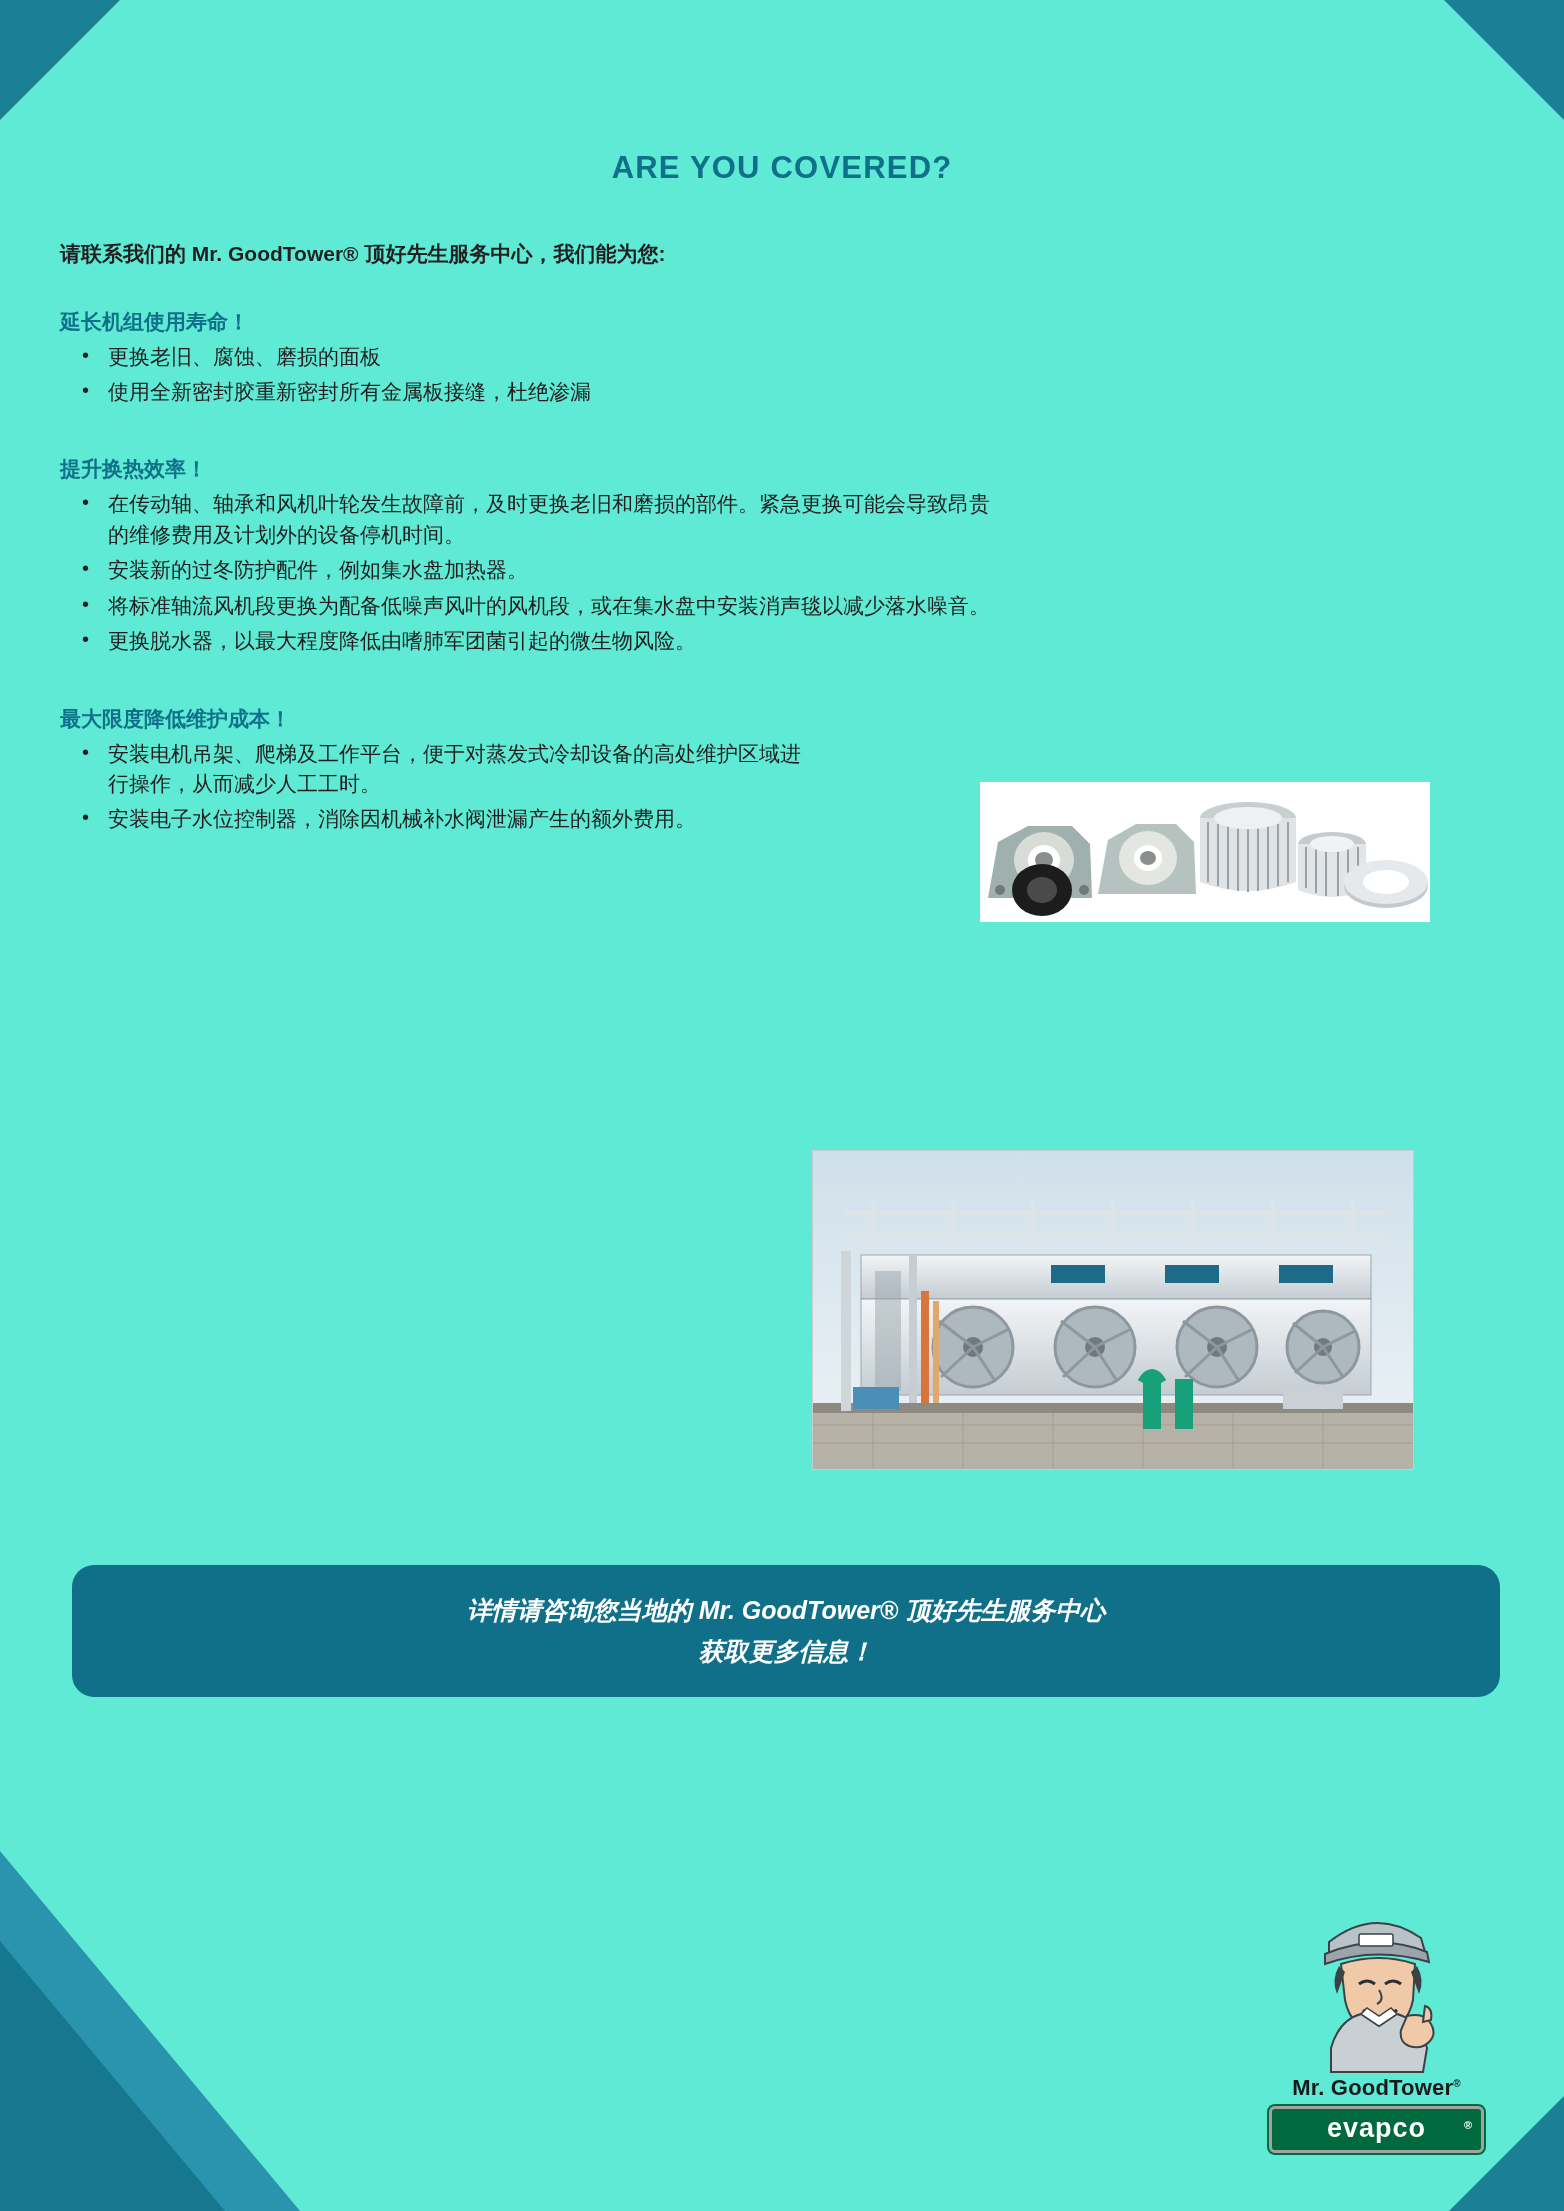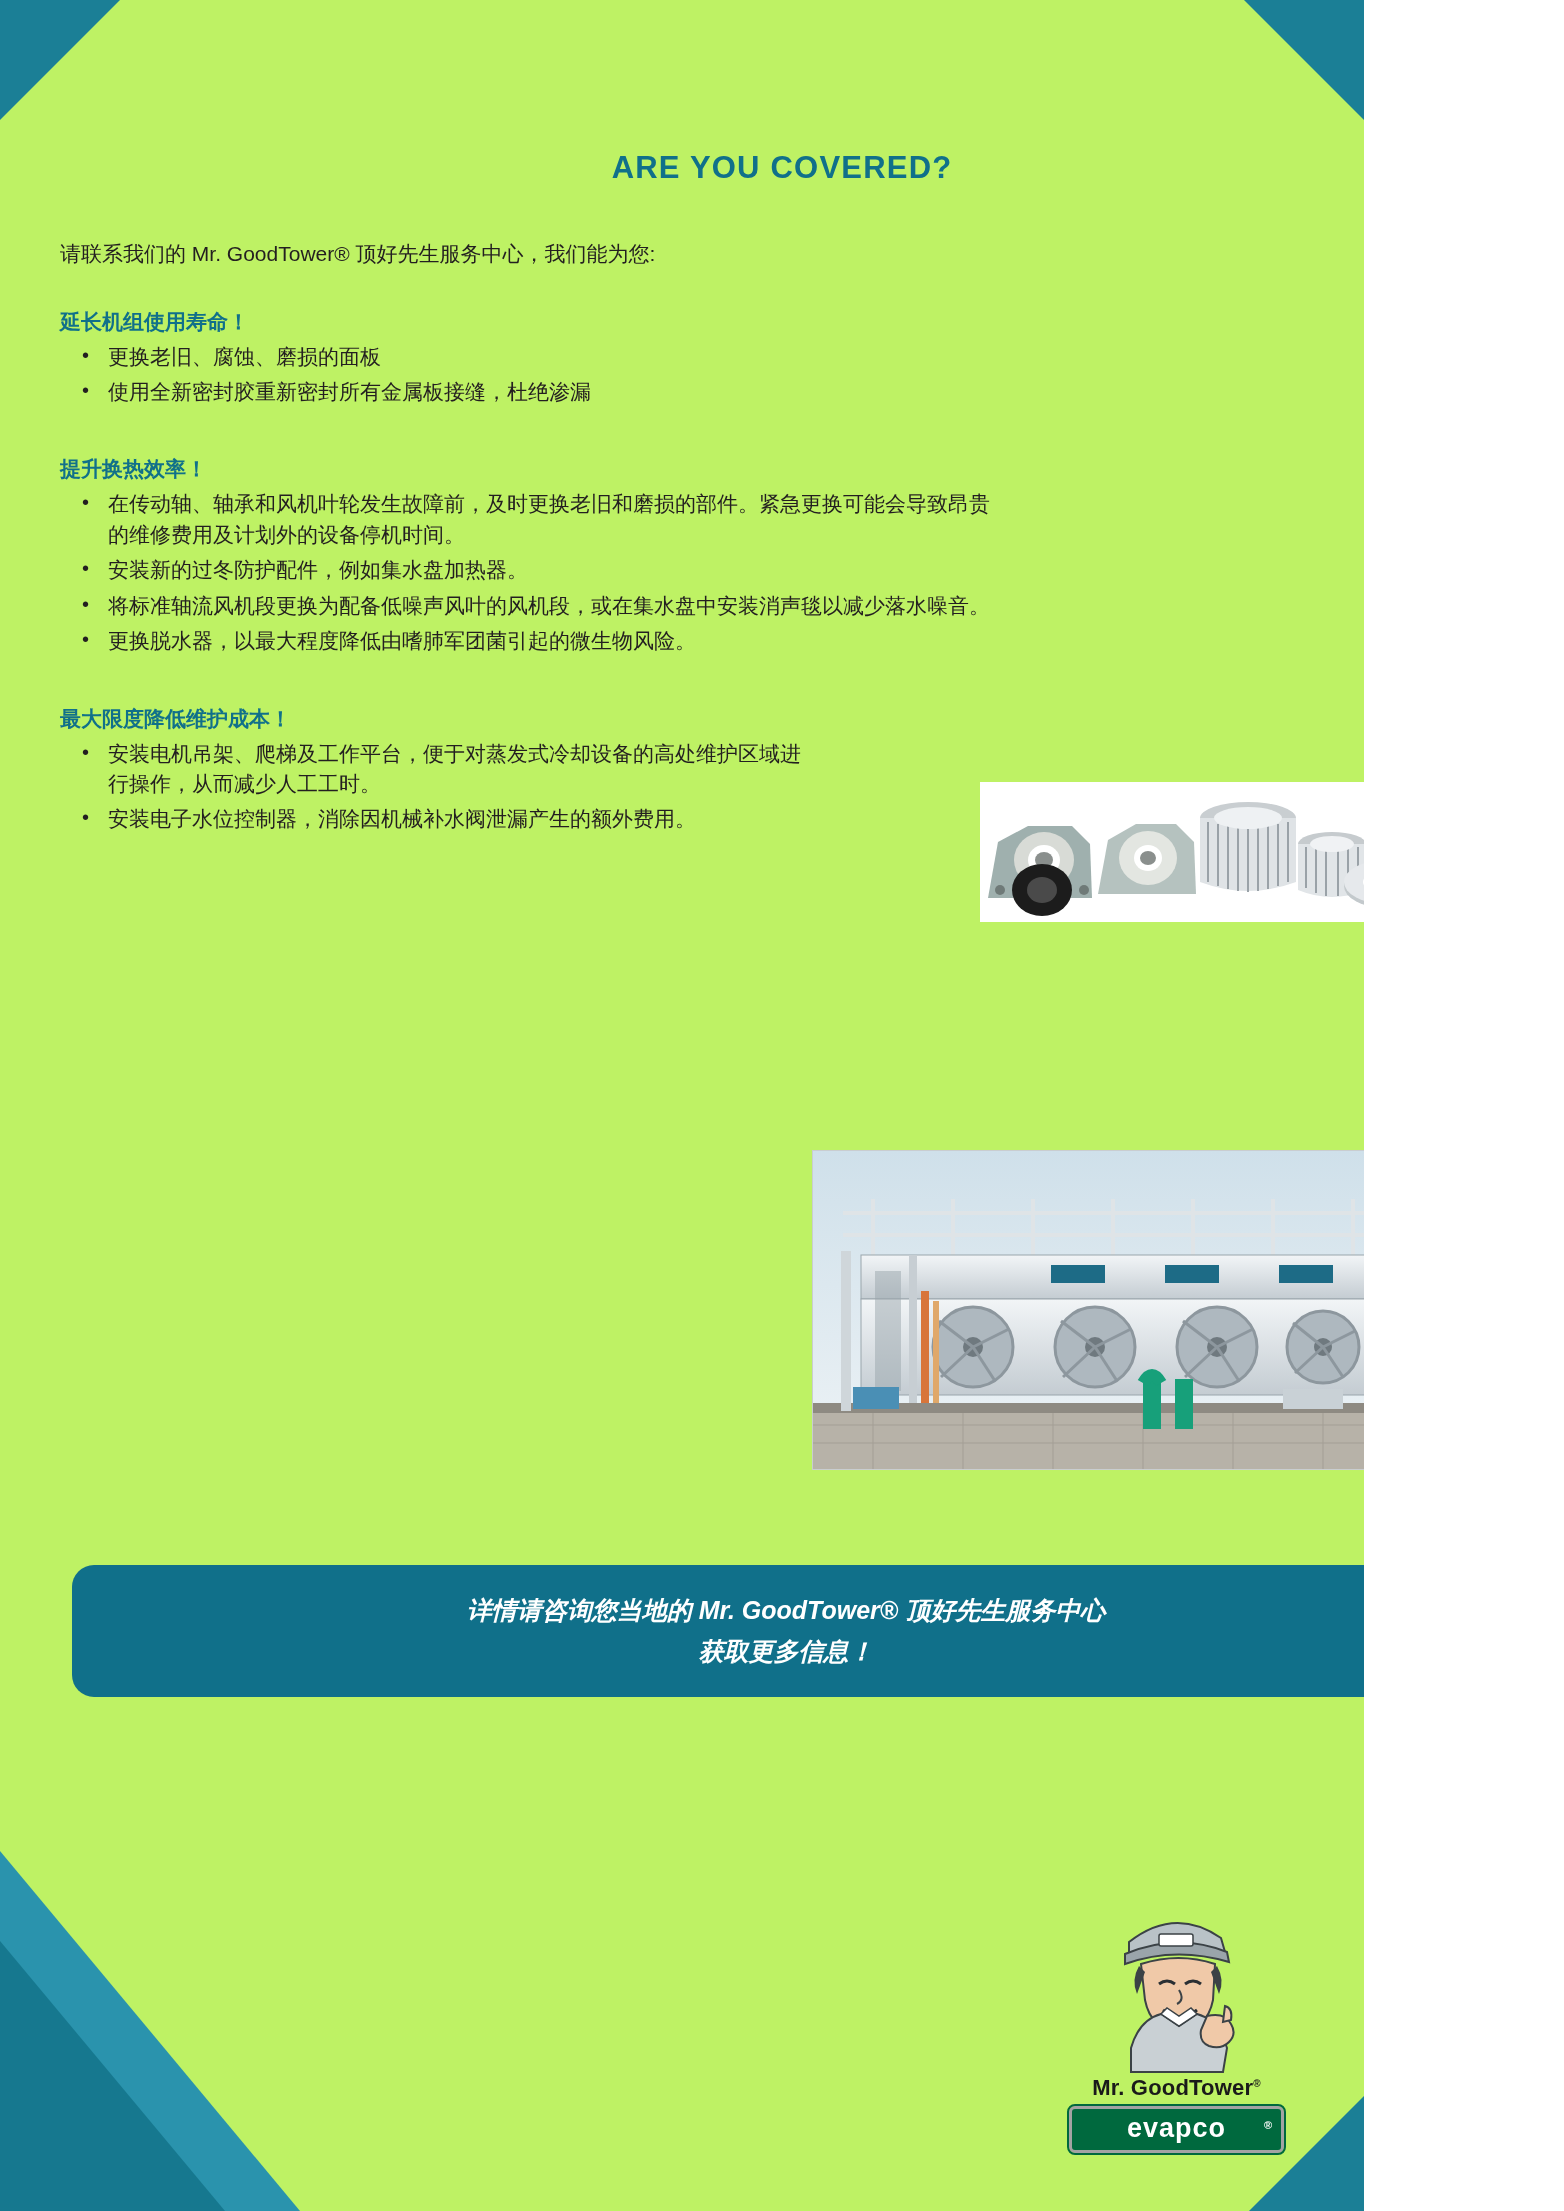--- a/index.html
+++ b/index.html
@@ -6,24 +6,24 @@
     margin: 0;
     padding: 0;
     background: #ffffff;
   }
   body {
     font-family: "Liberation Sans", "DejaVu Sans", sans-serif;
     color: #231f20;
   }
   .page {
     position: relative;
-    width: 1364px;
+    width: 1564px;
     height: 2211px;
     overflow: hidden;
-    background: #bef264;
+    background: #5eead4;
   }
 
   
   .corner-tl {
     position: absolute;
     top: 0; left: 0;
     width: 0; height: 0;
     border-top: 120px solid #1b7f96;
     border-right: 120px solid transparent;
   }
@@ -72,20 +72,21 @@
     font-weight: bold;
     letter-spacing: 1.2px;
     margin: 0 0 52px 0;
   }
 
   .intro {
     font-size: 21px;
     line-height: 1.5;
     margin: 0 0 38px 0;
     color: #231f20;
+    font-weight: bold;
   }
 
   .sec-head {
     color: #10708a;
     font-size: 21px;
     font-weight: bold;
     margin: 0 0 6px 0;
   }
 
   ul.bullets {

